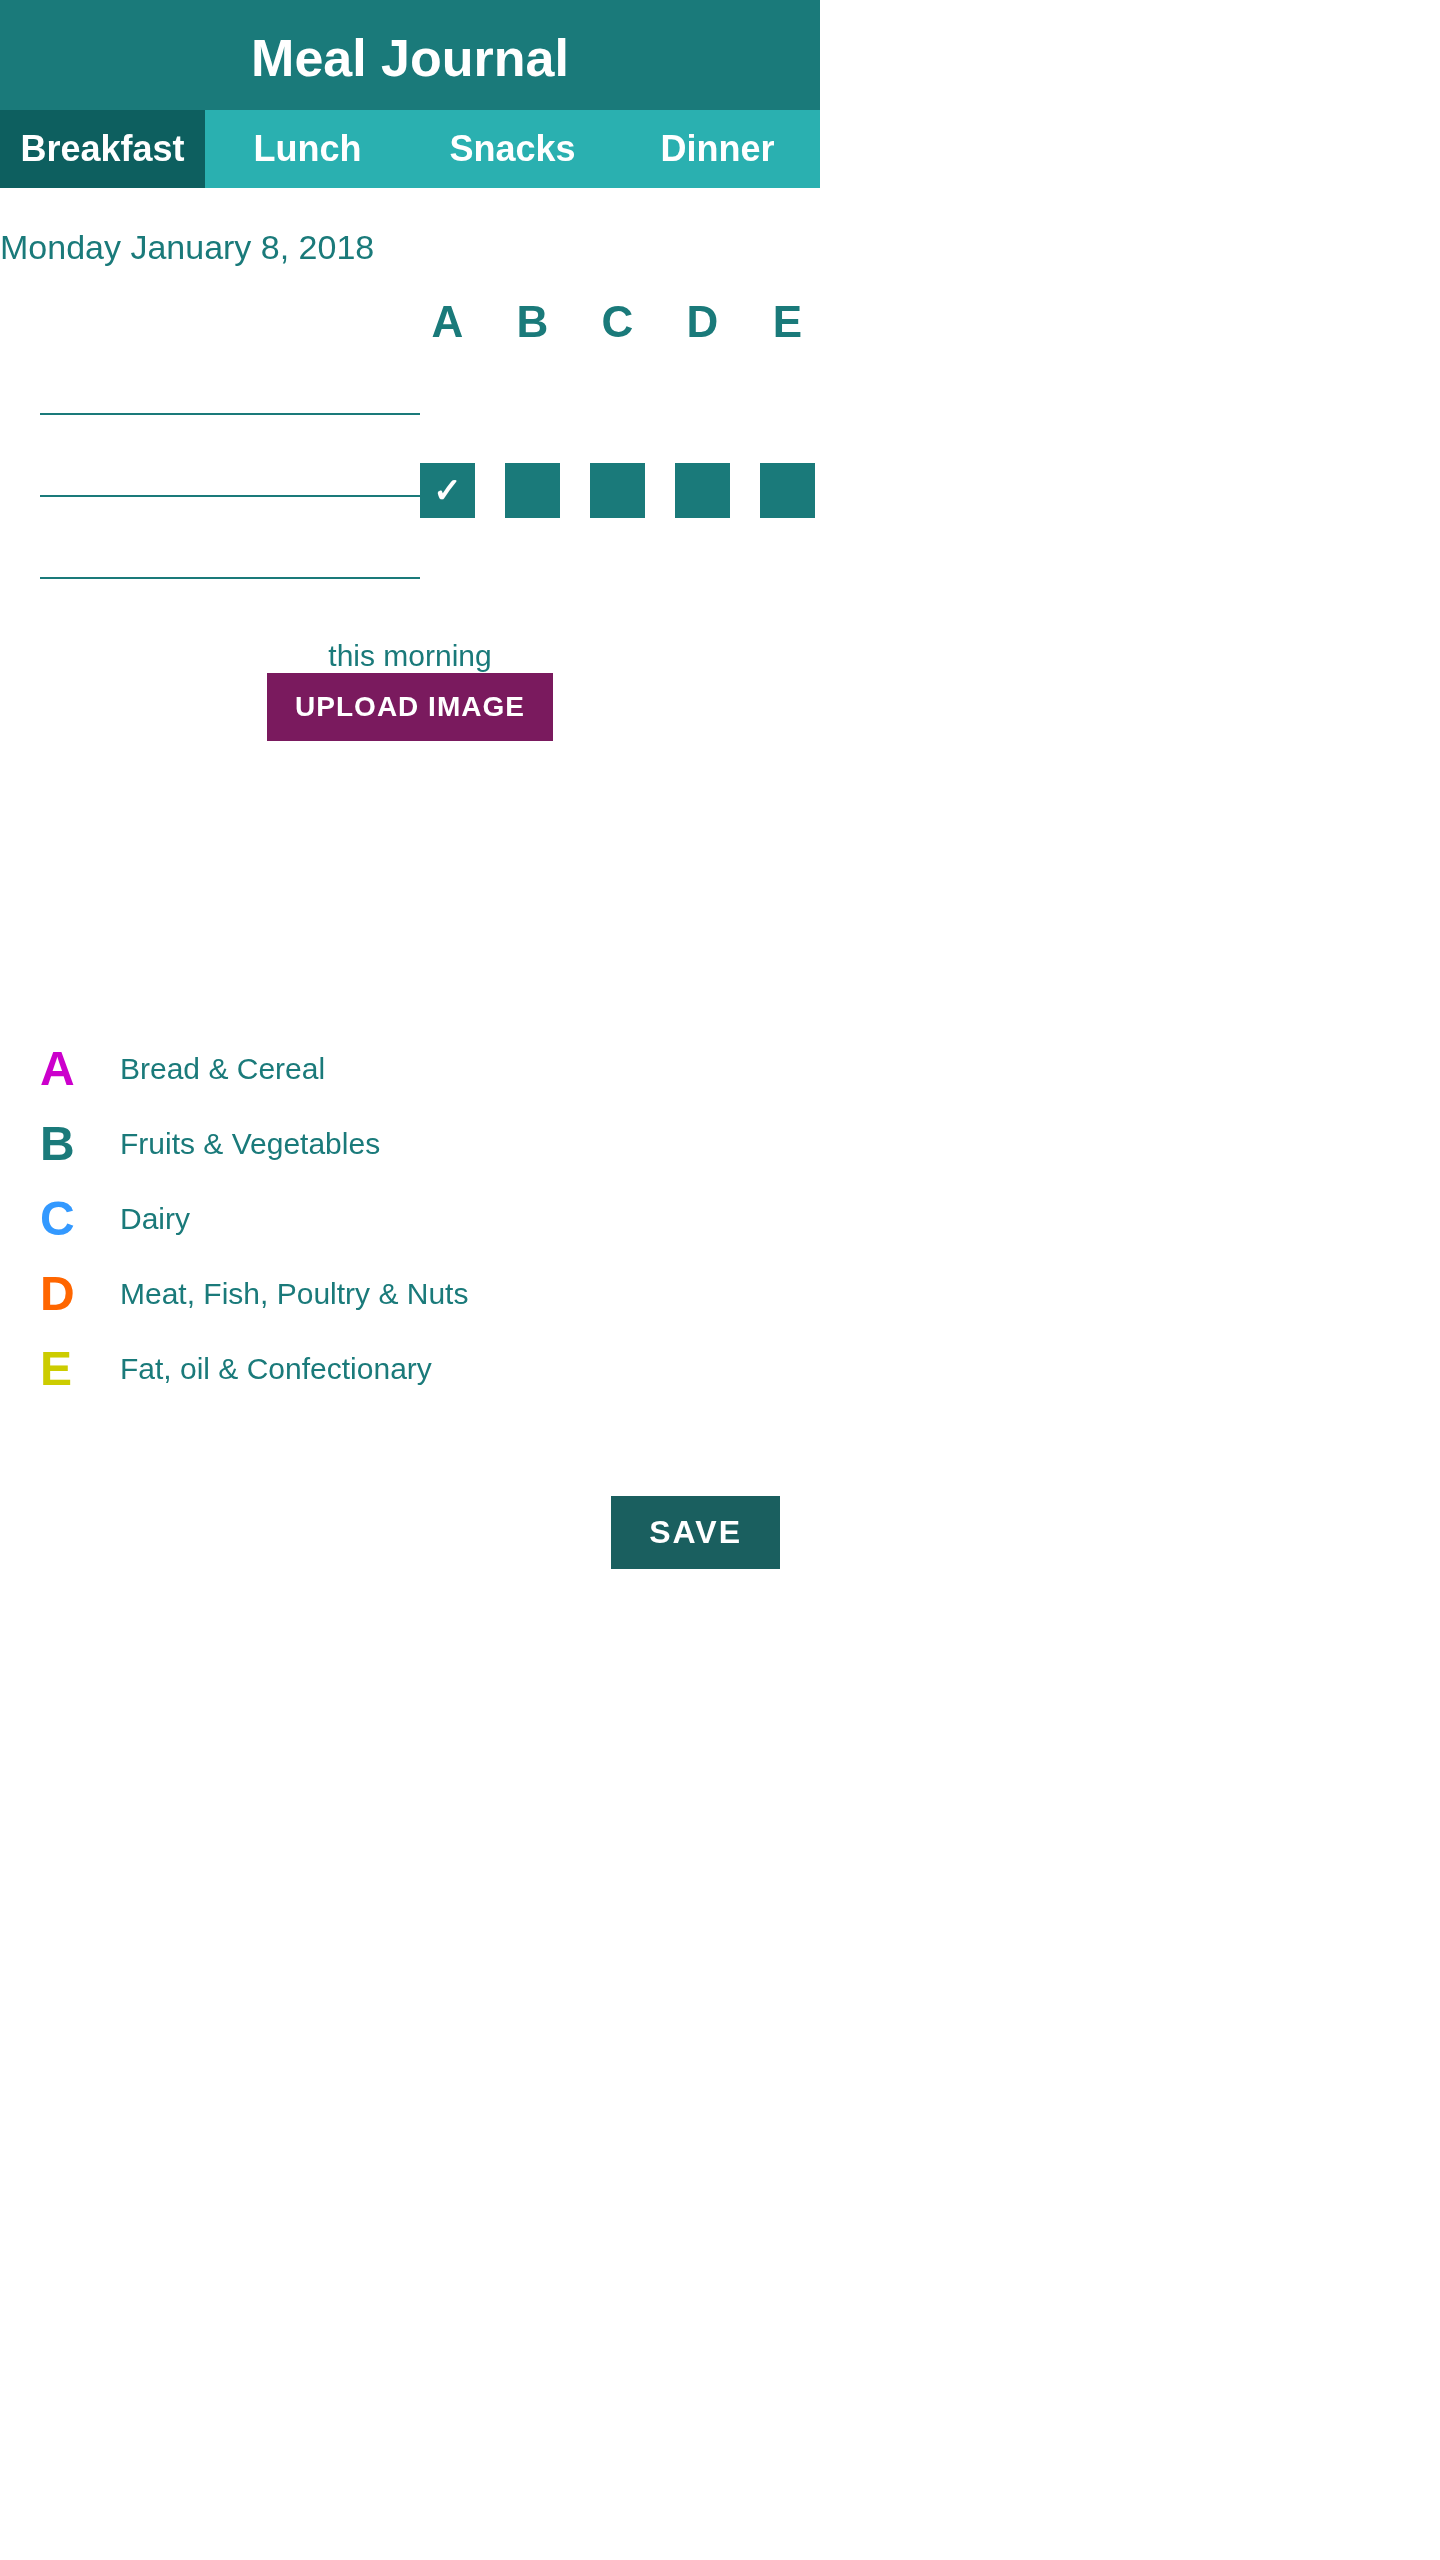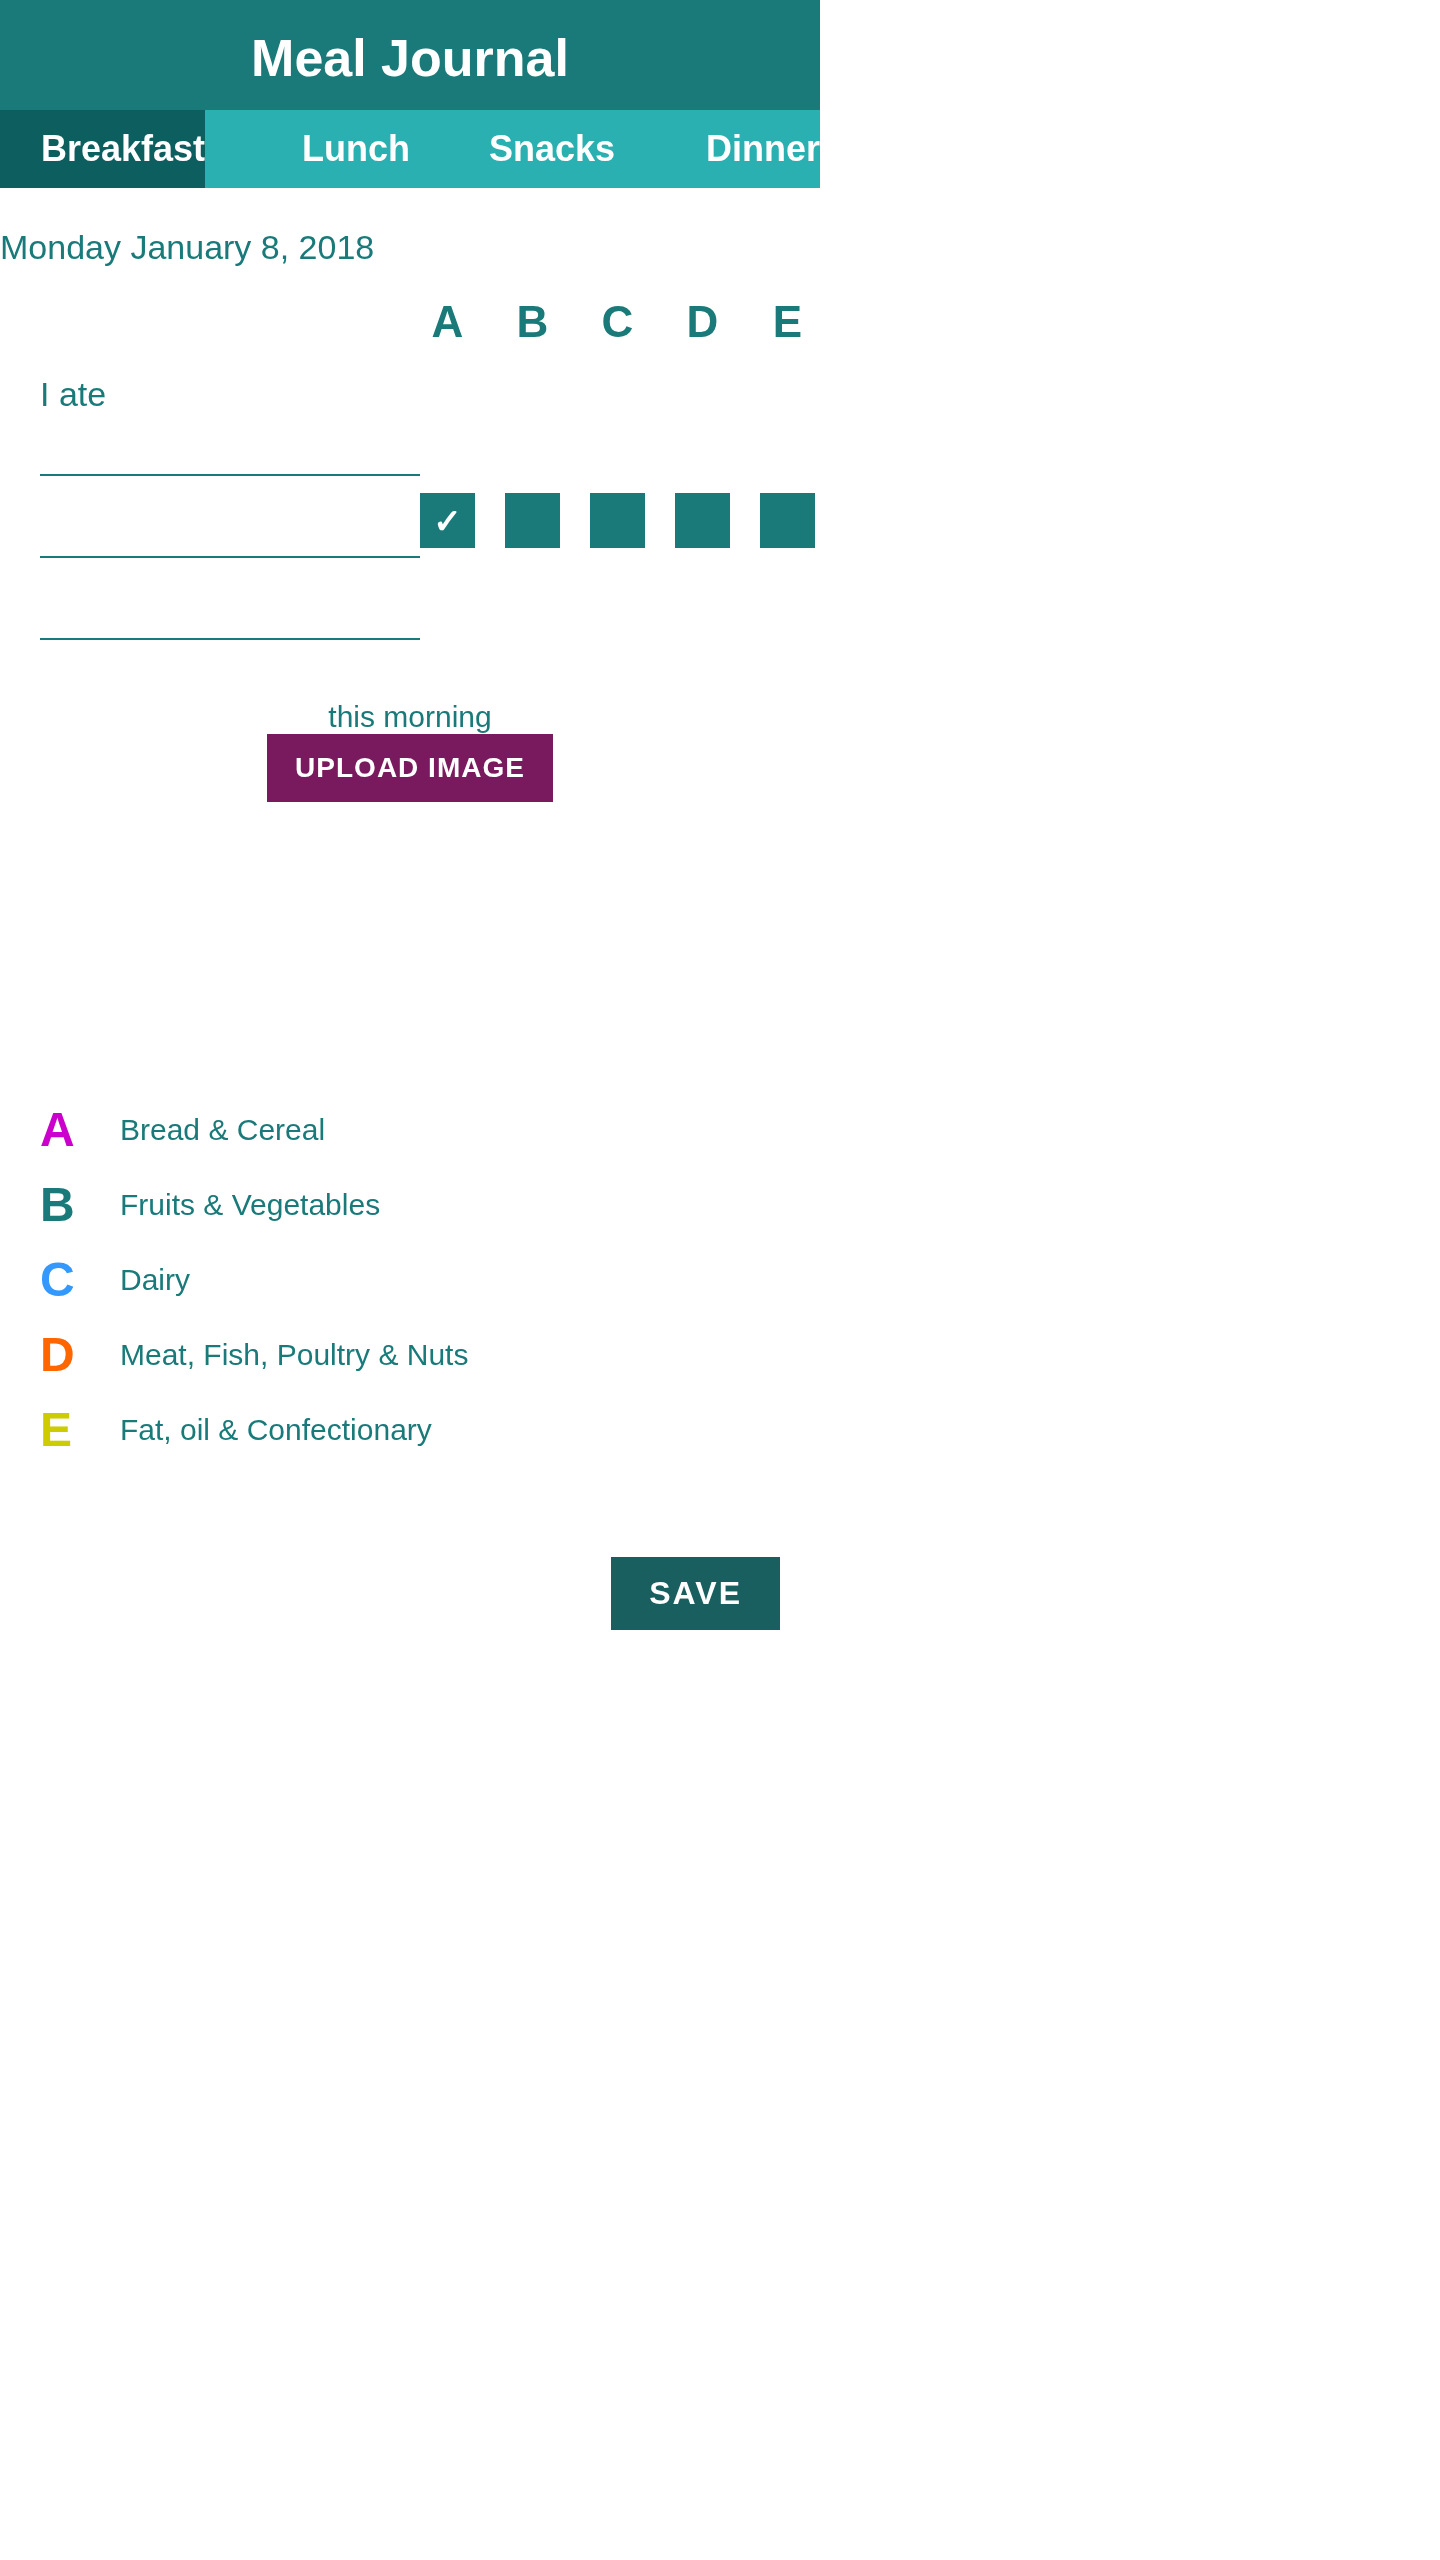--- a/index.html
+++ b/index.html
@@ -29,21 +29,21 @@
     }
 
     .tabs {
       display: flex;
       width: 100%;
     }
 
     .tab {
       flex: 1;
       padding: 18px 0;
-      text-align: right;
+      text-align: center;
       font-size: 36px;
       font-weight: bold;
       cursor: pointer;
       color: #ffffff;
     }
 
     .tab-breakfast {
       background-color: #0d5f5f;
     }
 
@@ -242,23 +242,20 @@
       <div class="col-label">C</div>
       <div class="col-label">D</div>
       <div class="col-label">E</div>
     </div>
   </div>
 </div>
 
 <div class="form-section" style="align-items: center;">
   <div class="form-left">
     <div style="display: flex; flex-direction: column; gap: 0;">
-      <div style="display: flex; align-items: center; gap: 14px; margin-bottom: 10px;">
-        <span class="i-ate-label">I ate</span>
-      </div>
       <input type="text" class="input-field" value="" style="">
       <input type="text" class="input-field" value="" style="">
       <input type="text" class="input-field" value="" style="">
     </div>
   </div>
   <div class="form-right">
     <div class="checkbox-container">
       <div class="checkbox checked"></div>
       <div class="checkbox"></div>
       <div class="checkbox"></div>

